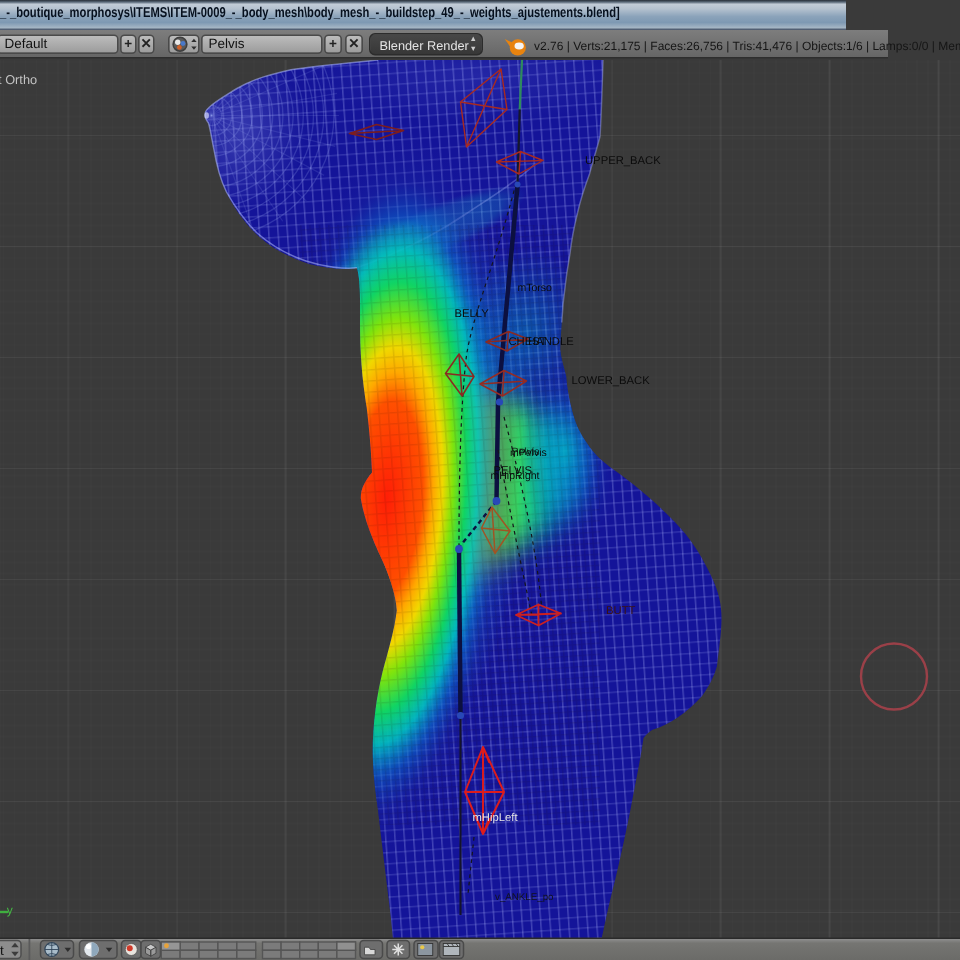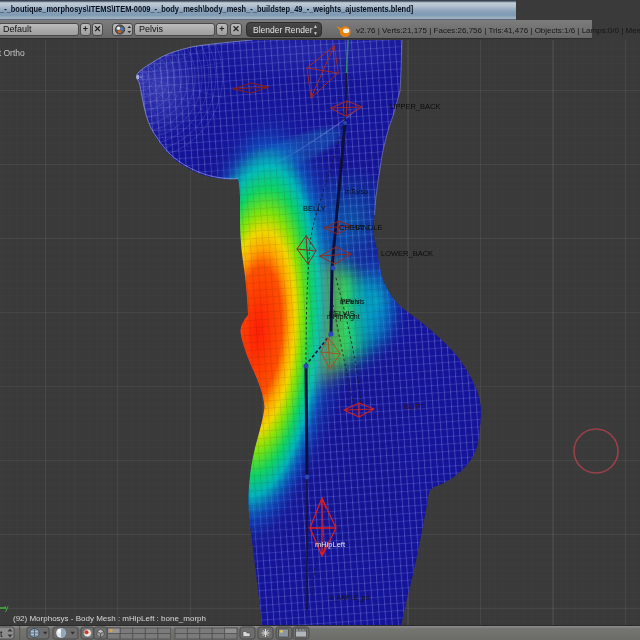--- a/index.html
+++ b/index.html
@@ -1,19 +1,19 @@
 <!DOCTYPE html>
 <html><head>
 <meta charset="utf-8">
 <style>
 html,body{margin:0;padding:0;background:#3a3a3a;}
 *{box-sizing:border-box;}
 #stage{position:relative;width:640px;height:640px;overflow:hidden;font-family:"Liberation Sans",sans-serif;}
 
-#titlebar{position:absolute;left:0;top:0;width:516px;height:20px;
+#titlebar{position:absolute;left:0;top:0;width:564px;height:20px;
  background:linear-gradient(180deg,#272e38 0%,#5b6a7a 7%,#c2ccd7 14%,#b4c1cf 30%,#8ba3ba 55%,#7e99b3 75%,#a4b5c4 92%,#49566a 99%);
  }
 #titlebar .t{position:absolute;left:0px;top:3px;font-size:9.5px;font-weight:bold;color:#06101e;white-space:nowrap;transform:scaleX(0.785);transform-origin:0 0;}
 
 #infobar{position:absolute;left:0;top:20px;width:592px;height:19px;
  background:linear-gradient(180deg,#7d7d7d 0%,#727272 50%,#666 100%);
  border-bottom:1px solid #2e2e2e;}
 .fld{position:absolute;top:3px;height:13px;border-radius:3px;border:1px solid #4a4a4a;
  background:linear-gradient(180deg,#bcbcbc,#9c9c9c);color:#111;font-size:9px;line-height:11px;padding-left:4px;}
 .btn{position:absolute;top:3px;width:12px;height:13px;border-radius:3px;border:1px solid #4a4a4a;
@@ -274,21 +274,20 @@
       <text x="330" y="600" fill="#12121c" font-size="6.5">v_ANKLE_po</text>
     </g>
 
     <path d="M-2,608 L5.5,608" stroke="#3fae3f" stroke-width="1.6" fill="none"></path>
     <text x="4.5" y="609.5" font-size="8" fill="#44bb44" font-family="Liberation Sans, sans-serif">y</text>
 
     <circle cx="596" cy="451" r="22" fill="none" stroke="#9a4048" stroke-width="1.6"></circle>
   </svg>
 
   <div id="vptext" style="left:-6px;">ht Ortho</div>
-  <div id="objtext">(92) Morphosys - Body Mesh : mHipLeft : bone_morph</div>
 
   <div id="titlebar">
       <div class="t">_-_boutique_morphosys\ITEMS\ITEM-0009_-_body_mesh\body_mesh_-_buildstep_49_-_weights_ajustements.blend]</div>
     </div>
 
   <div id="infobar">
     <div class="fld" style="left:-2px;width:81px;">Default</div>
     <div class="btn" style="left:80px;width:11px;">+</div>
     <div class="btn" style="left:92px;width:11px;">✕</div>
     <div class="btn" style="left:112px;width:21px;"></div>

